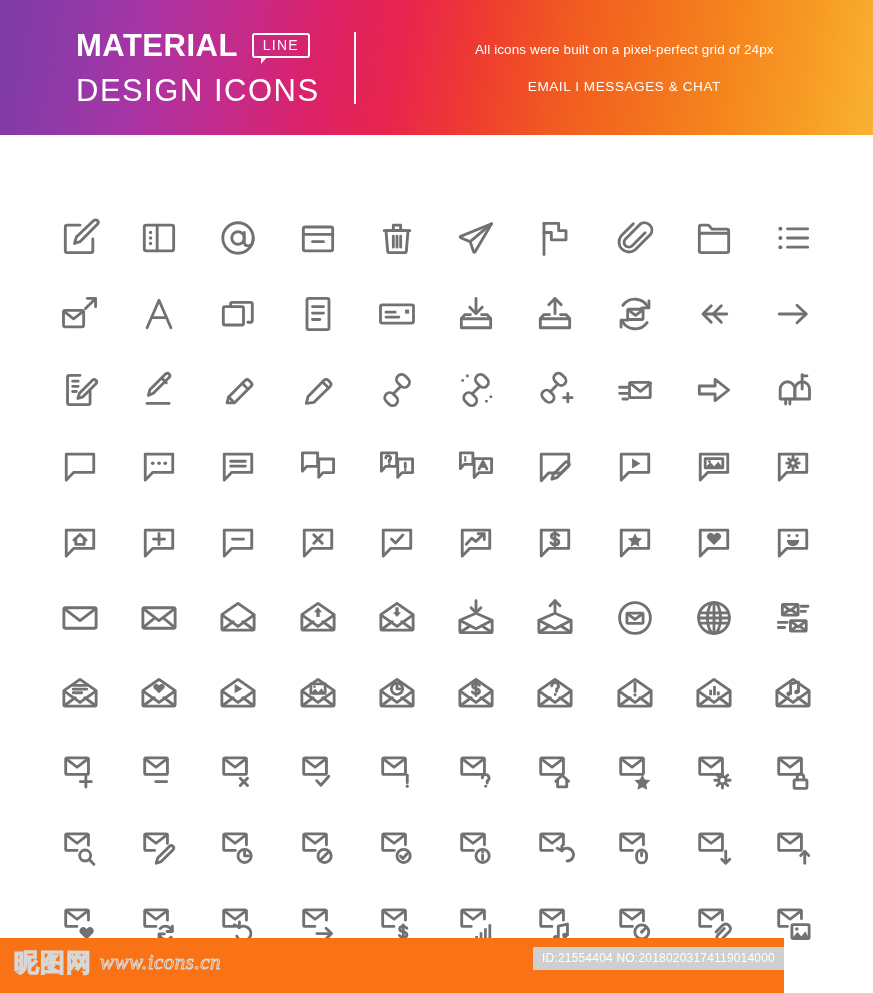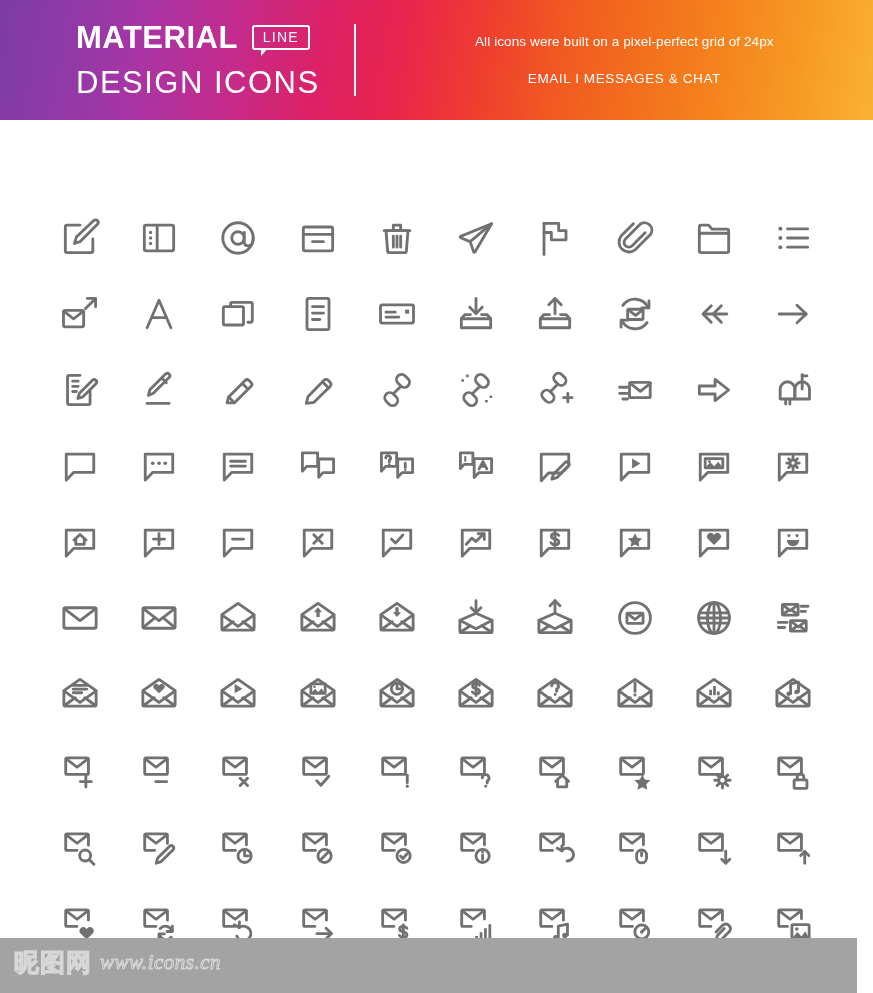--- a/index.html
+++ b/index.html
@@ -11,21 +11,21 @@
     background: #ffffff;
     font-family: "Liberation Sans", sans-serif;
     overflow: hidden;
     position: relative;
   }
 
   
   #header {
     position: relative;
     width: 873px;
-    height: 120px;
+    height: 135px;
     background: linear-gradient(100deg,
         #7d3ca5 0%,
         #8e3aa8 8%,
         #a934a4 17%,
         #c42b8c 27%,
         #dd2166 37%,
         #e9254c 46%,
         #ef3d2f 55%,
         #f15a21 64%,
         #f36f1d 73%,
@@ -148,23 +148,23 @@
   .icon-cell svg .fill {
     fill: #6f7271;
     stroke: none;
   }
 
   
   #footer {
     position: absolute;
     left: 0;
     bottom: 0;
-    width: 857px;
+    width: 784px;
     height: 55px;
-    background: #a3a3a3;
+    background: #f97316;
   }
   #watermark {
     position: absolute;
     left: 14px;
     top: 8px;
     display: flex;
     align-items: center;
     gap: 8px;
     user-select: none;
   }
@@ -967,13 +967,14 @@
         <circle class="fill" cx="14.1" cy="15.8" r=".95"></circle>
       </svg>
     </div>
   </div>
 
 <div id="footer">
   <div id="watermark">
     <span class="wm-cjk">昵图网</span>
     <span class="wm-url">www.icons.cn</span>
   </div>
+  <div id="id-badge">ID:21554404 NO:20180203174119014000</div>
 </div>
 
 </body></html>

